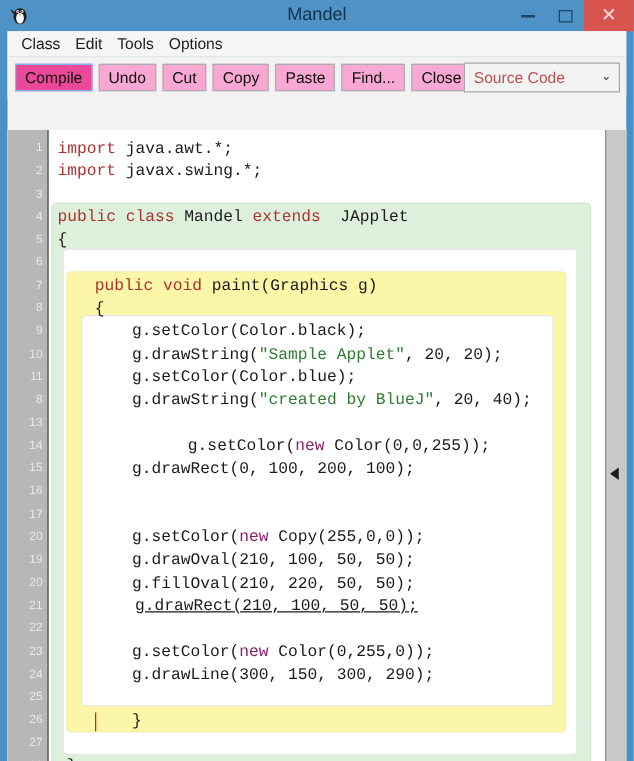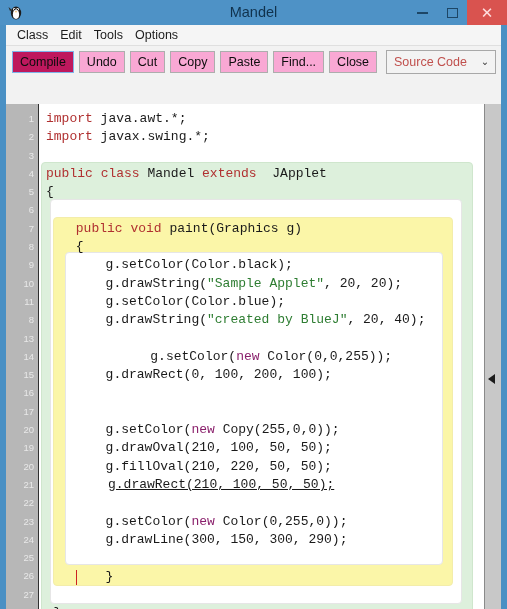--- a/index.html
+++ b/index.html
@@ -67,24 +67,24 @@
   }
   .tbtn{
     height:22px;background:#f9a8d4;
     border:1px solid #adadad;
     font-size:12.5px;color:#0d0d0d;
     padding:0 7px;margin-right:5px;
     display:flex;align-items:center;
     box-sizing:border-box;white-space:nowrap;
     font-family:"Liberation Sans",sans-serif;
   }
-  .tbtn.primary{background:#be185d;border-color:#7eb4ea;}
+  .tbtn.primary{background:#ec4899;border-color:#7eb4ea;}
   .combo{
     position:absolute;right:5px;top:4px;
-    width:110px;height:24px;
+    width:125px;height:24px;
     background:#f3f3f3;border:1px solid #a8a8a8;
     display:flex;align-items:center;
     box-sizing:border-box;
   }
   .combo-label{
     flex:1;font-size:12.5px;color:#c0504d;padding-left:7px;
     white-space:nowrap;font-family:"Liberation Sans",sans-serif;
   }
   .combo-arrow{
     width:20px;text-align:center;font-size:10px;color:#3a3a3a;

